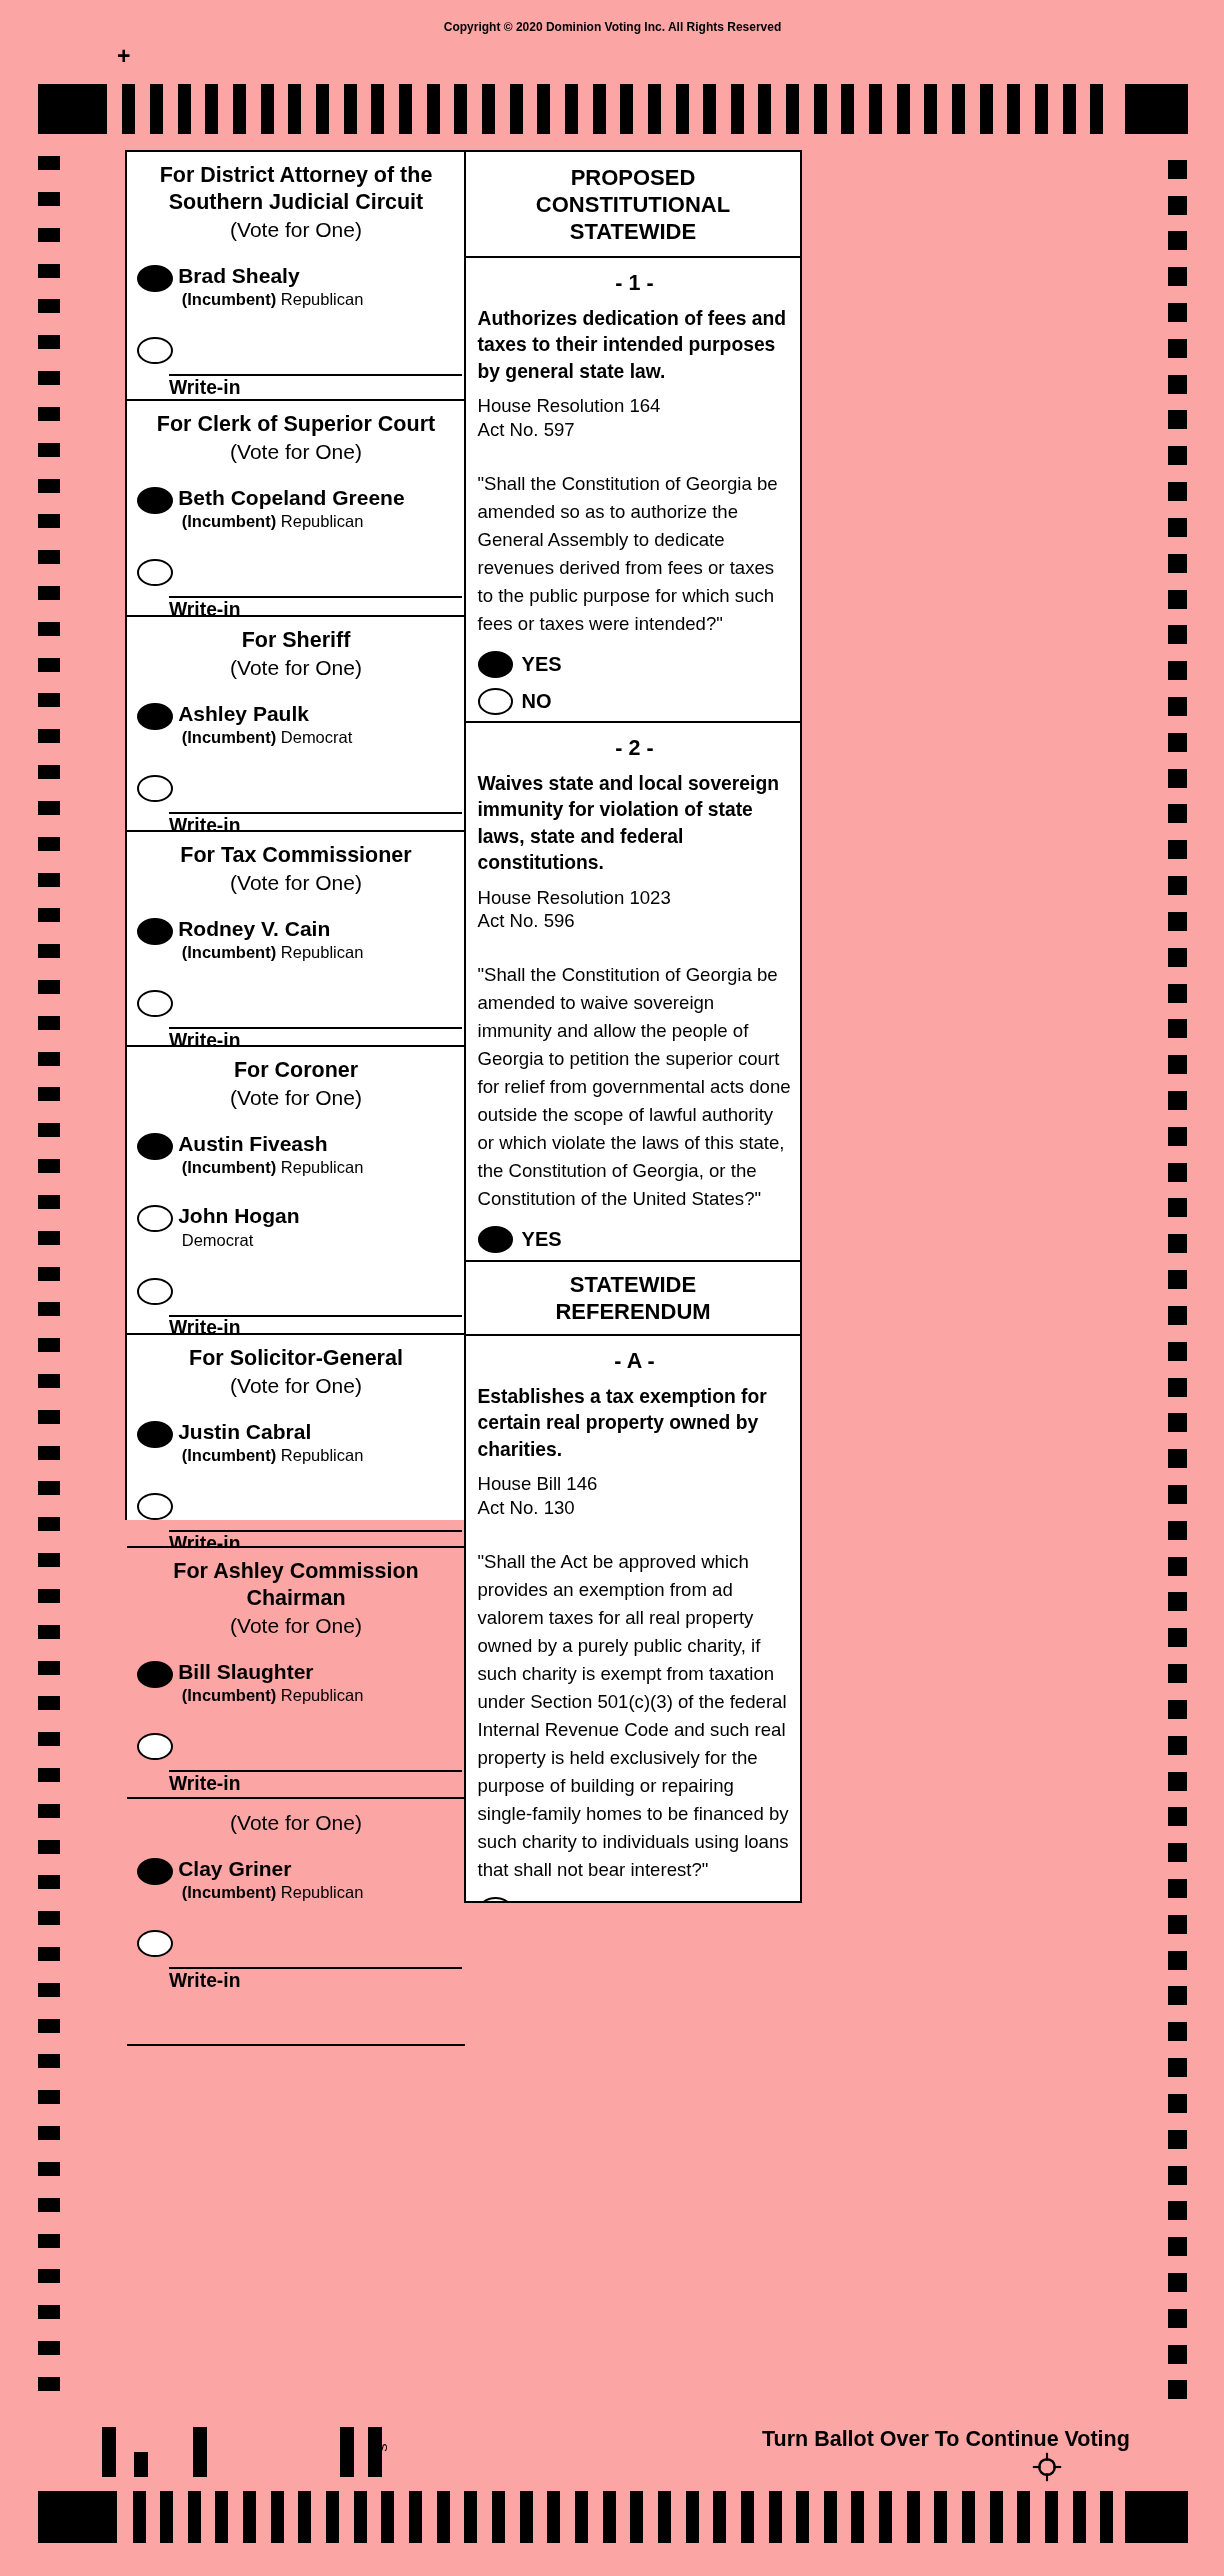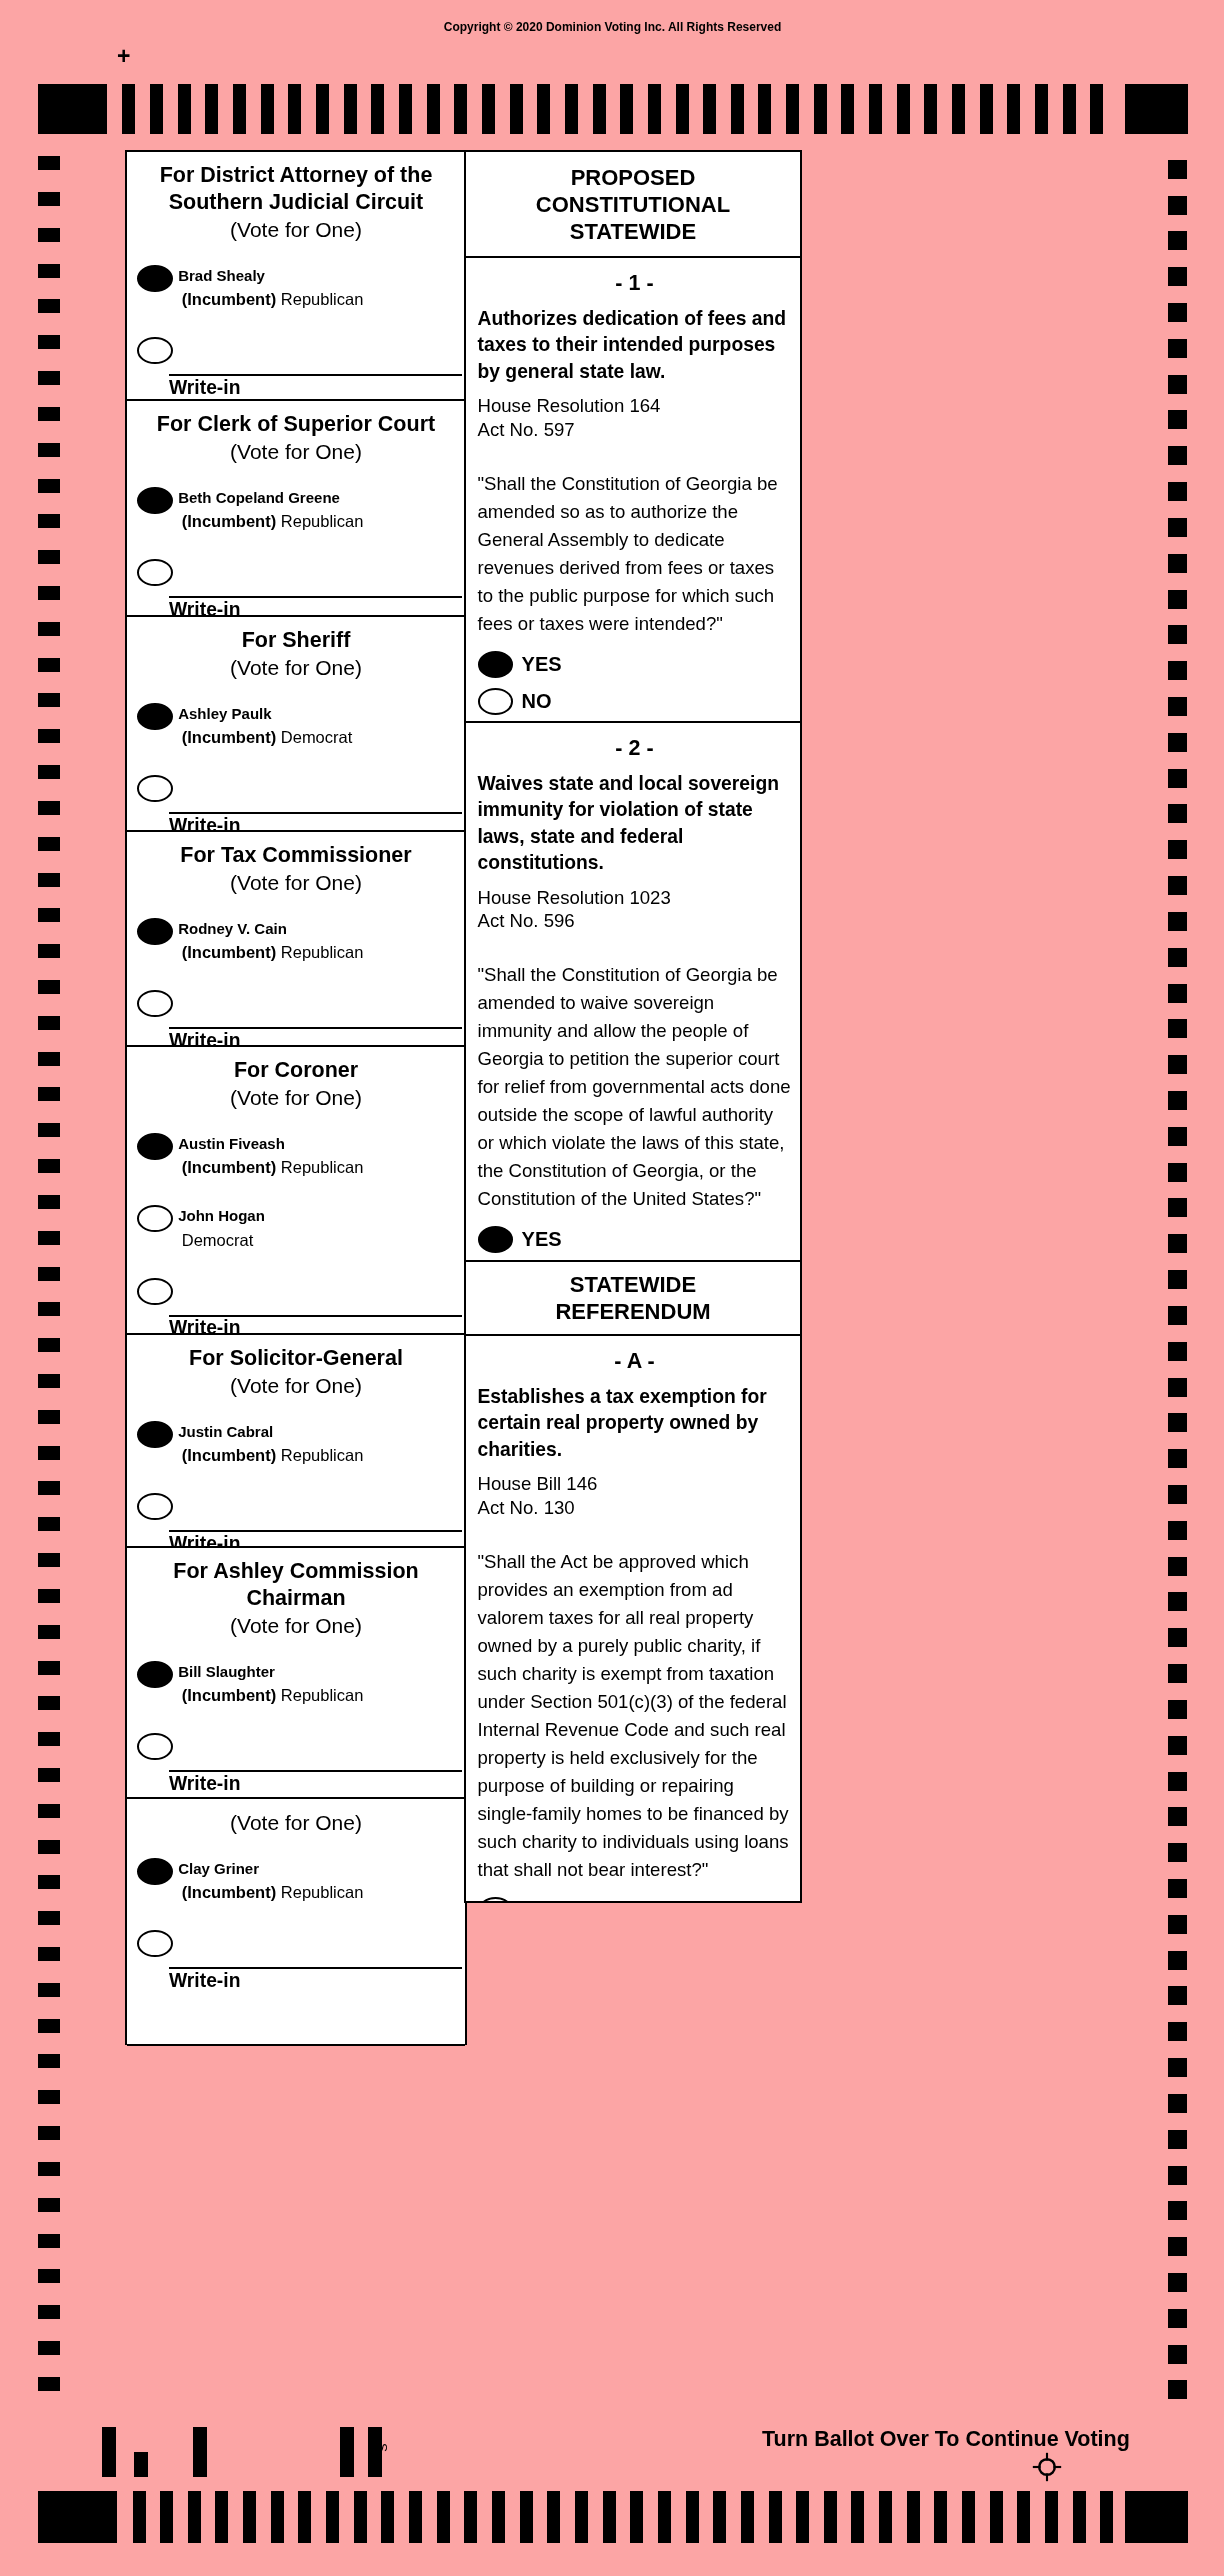--- a/index.html
+++ b/index.html
@@ -7,36 +7,36 @@
 
   
   .mark{position:absolute;background:#000;}
 
   .copyright{position:absolute;top:20px;left:0;width:100%;text-align:center;
              font-size:12px;font-weight:bold;}
   #plus-mark{position:absolute;left:117px;top:43px;font-size:23px;font-weight:bold;}
 
   
   .col{position:absolute;border-left:2.1px solid #000;border-right:2.1px solid #000;box-sizing:border-box;background:#fff;}
-  #left-col{left:125px;top:150px;width:342px;height:1895px;}
+  #left-col{left:125px;top:150px;width:342px;height:1370px;}
   #right-col{left:464px;top:150px;width:338px;height:1753px;}
 
   section.contest, section.msec{box-sizing:border-box;overflow:hidden;border-top:2.1px solid #000;}
   section.contest:last-child, section.msec:last-child{border-bottom:2.1px solid #000;}
 
   
   section.contest{padding-top:10px;}
   .c-title{font-weight:bold;font-size:21.5px;line-height:27px;text-align:center;}
   .c-instr{font-size:21px;line-height:27px;text-align:center;}
   .opt-row{display:flex;align-items:flex-start;margin:29px 0 0 10px;}
   .opt-row.first{margin-top:21.5px;}
   .oval{flex:0 0 auto;width:31.5px;height:23px;border:2.1px solid #000;border-radius:50%;background:#fff;}
   .oval.filled{background:#000;}
   .cand-text{margin-left:5.7px;}
-  .cand-name{font-weight:bold;font-size:15px;line-height:21.5px;}
+  .cand-name{font-weight:bold;font-size:21px;line-height:21.5px;}
   .cand-party{font-size:16.5px;line-height:17px;margin:5px 0 0 3.6px;}
   .cand-party b{font-weight:bold;}
   .wline{height:0;border-top:2.1px solid #000;margin:10px 2.9px 0 42px;}
   .wlabel{font-weight:bold;font-size:19.3px;line-height:21.5px;margin-left:42px;margin-top:0.7px;}
 
   
   section.msec{padding:0 8.6px 0 11.5px;}
   section.m-header{display:flex;flex-direction:column;justify-content:center;
                    text-align:center;font-weight:bold;font-size:22px;line-height:27px;padding:0;}
   .m-number{font-weight:bold;font-size:21.5px;line-height:27px;text-align:center;margin-top:12px;}

